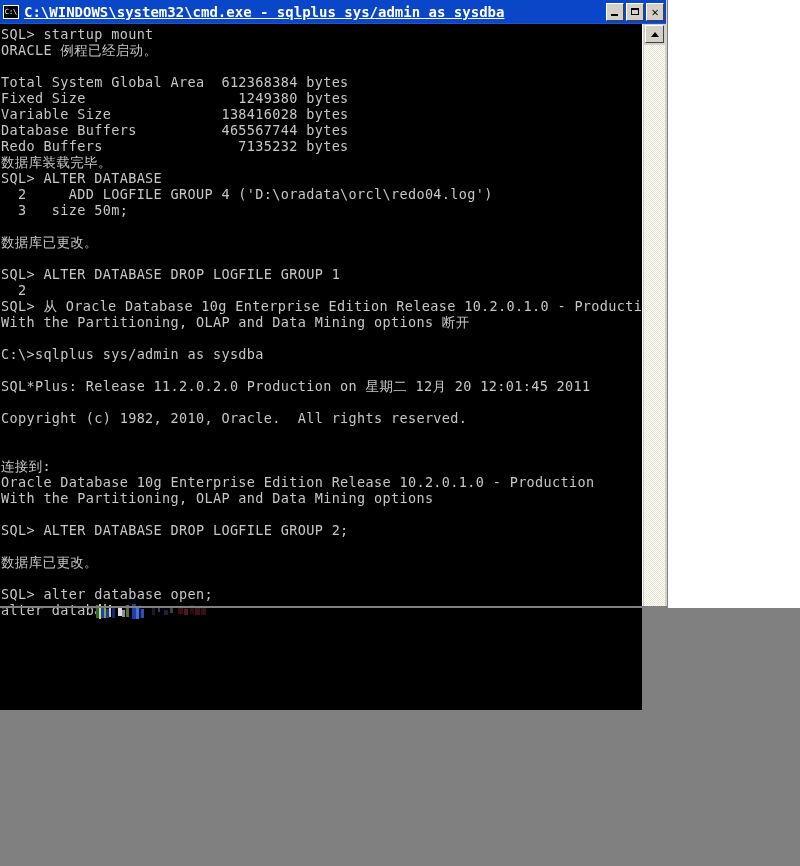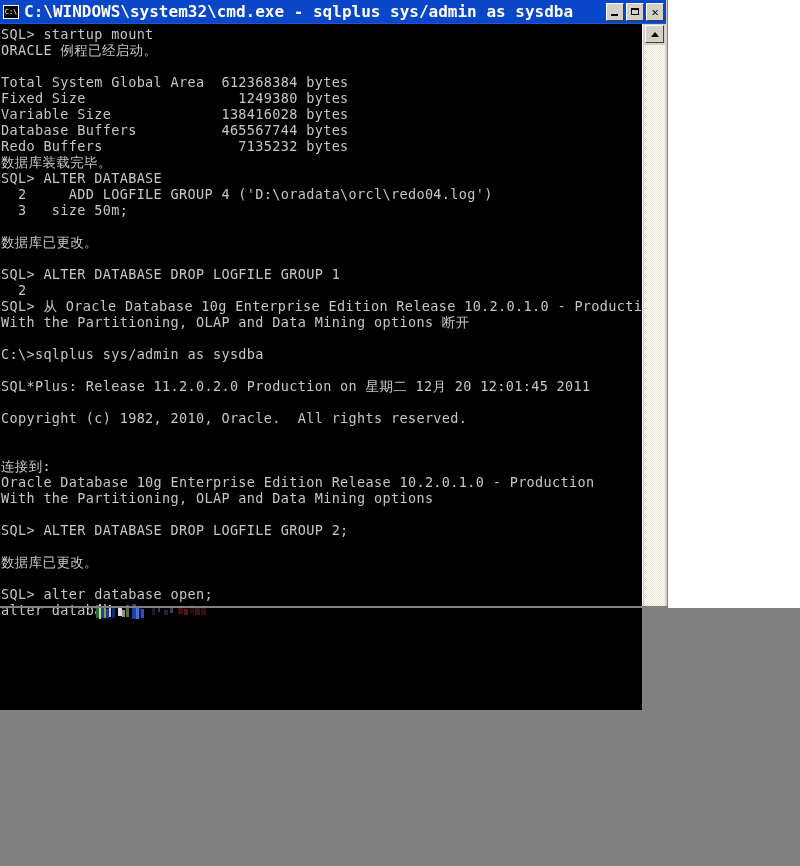--- a/index.html
+++ b/index.html
@@ -68,25 +68,26 @@
     font-size: 7px;
     color: #ffffff;
     line-height: 12px;
     text-align: center;
     overflow: hidden;
   }
   .title-text {
     flex: 1;
     color: #ffffff;
     font-family: "DejaVu Sans Mono", monospace;
-    font-size: 16px;
+    font-size: 14px;
     font-weight: bold;
     letter-spacing: 0px;
     white-space: nowrap;
     overflow: hidden;
+    text-decoration: underline;
   }
   .win-buttons {
     display: flex;
     gap: 2px;
     flex: none;
     margin-right: 2px;
   }
   .win-btn {
     width: 18px;
     height: 18px;

